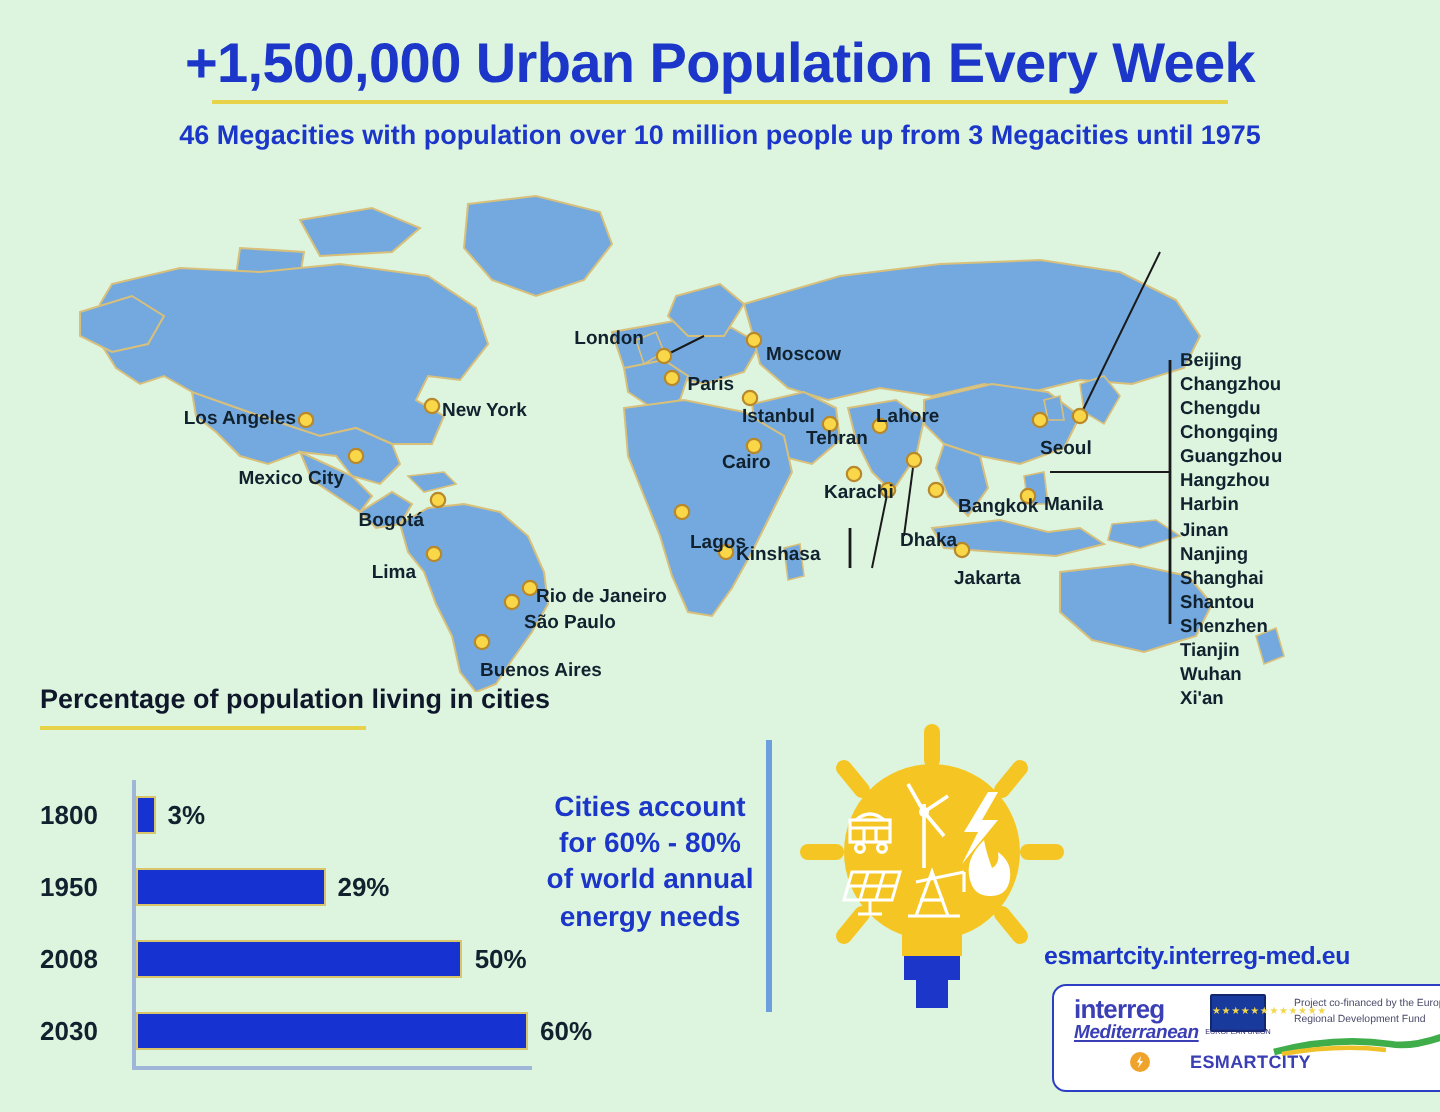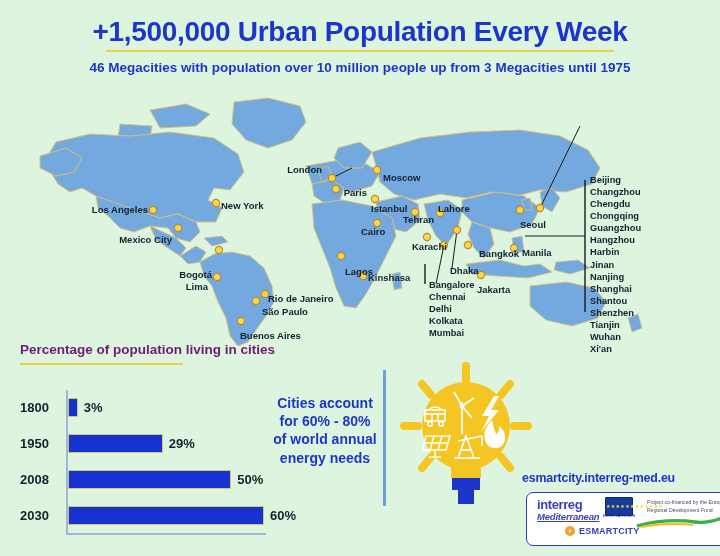--- a/index.html
+++ b/index.html
@@ -39,21 +39,21 @@
   .maplabel.r{transform:translateX(-100%);}
 
   .citylist{
     position:absolute;font-size:9.3px;font-weight:bold;color:#11222e;
     line-height:1.30;white-space:nowrap;
   }
 
   
   .chart{position:absolute;left:20px;top:342px;width:265px;height:200px;}
   .chart-title{
-    font-size:13.5px;font-weight:bold;color:#701a75;line-height:1.22;
+    font-size:13.5px;font-weight:bold;color:#0f172a;line-height:1.22;
   }
   .chart-rule{width:163px;height:2px;background:#e8d24a;margin-top:5px;}
   .axis{
     position:absolute;left:46px;top:48px;width:2px;height:145px;background:#9fb6d8;
   }
   .axis-base{
     position:absolute;left:46px;top:191px;width:200px;height:2px;background:#9fb6d8;
   }
   .bar-row{
     position:absolute;left:0;height:22px;display:flex;align-items:center;
@@ -110,21 +110,21 @@
   }
   .euflag-cap{
     position:absolute;left:75px;top:21px;font-size:3.6px;color:#2a2a77;width:34px;
     text-align:center;white-space:nowrap;
   }
   .fundtext{
     position:absolute;left:120px;top:6px;font-size:5.2px;color:#4a4a6a;
     line-height:1.45;width:84px;
   }
   .esmart-row{
-    position:absolute;left:38px;top:33px;display:flex;align-items:center;gap:4px;
+    position:absolute;left:38px;top:33px;display:flex;align-items:center;gap:20px;
   }
   .esmart-dot{
     width:10px;height:10px;border-radius:50%;background:#f0a32a;position:relative;
   }
   .esmart-dot:after{
     content:"";position:absolute;left:3px;top:2px;width:4px;height:6px;
     background:#ffffff;clip-path:polygon(60% 0,10% 55%,45% 55%,25% 100%,90% 42%,52% 42%);
   }
   .esmart-label{
     font-size:9px;font-weight:bold;color:#3a3fb5;letter-spacing:0.2px;
@@ -246,21 +246,21 @@
           <circle cx="540" cy="112" r="3.6" class="city-dot"></circle>
           <circle cx="481" cy="179" r="3.6" class="city-dot"></circle>
           <circle cx="444" cy="149" r="3.6" class="city-dot"></circle>
         </g>
     </svg>
 
     <div id="labels-layer">
         <div class="maplabel r" style="left: 148px; top: 108px;">Los Angeles</div>
         <div class="maplabel" style="left: 221px; top: 104px;">New York</div>
         <div class="maplabel r" style="left: 172px; top: 138px;">Mexico City</div>
-        <div class="maplabel r" style="left: 212px; top: 173px;">Bogotá</div>
+        <div class="maplabel r" style="left: 212px; top: 159px;">Bogotá</div>
         <div class="maplabel r" style="left: 208px; top: 185px;">Lima</div>
         <div class="maplabel" style="left: 268px; top: 197px;">Rio de Janeiro</div>
         <div class="maplabel" style="left: 262px; top: 210px;">São Paulo</div>
         <div class="maplabel" style="left: 240px; top: 234px;">Buenos Aires</div>
         <div class="maplabel r" style="left: 322px; top: 68px;">London</div>
         <div class="maplabel r" style="left: 330px; top: 91px; margin-left: 37px;">Paris</div>
         <div class="maplabel" style="left: 383px; top: 76px;">Moscow</div>
         <div class="maplabel" style="left: 371px; top: 107px;">Istanbul</div>
         <div class="maplabel" style="left: 403px; top: 118px;">Tehran</div>
         <div class="maplabel" style="left: 438px; top: 107px;">Lahore</div>
@@ -269,27 +269,20 @@
         <div class="maplabel" style="left: 345px; top: 170px;">Lagos</div>
         <div class="maplabel" style="left: 368px; top: 176px;">Kinshasa</div>
         <div class="maplabel" style="left: 450px; top: 169px;">Dhaka</div>
         <div class="maplabel" style="left: 479px; top: 152px;">Bangkok</div>
         <div class="maplabel" style="left: 522px; top: 151px;">Manila</div>
         <div class="maplabel" style="left: 520px; top: 123px;">Seoul</div>
         <div class="maplabel" style="left: 477px; top: 188px;">Jakarta</div>
       </div>
 
 
-    <div class="citylist" style="left:429px;top:183px;">
-      <div>Bangalore</div>
-      <div>Chennai</div>
-      <div>Delhi</div>
-      <div>Kolkata</div>
-      <div>Mumbai</div>
-    </div>
 
     <div class="citylist" style="left:590px;top:78px;">
       <div>Beijing</div>
       <div>Changzhou</div>
       <div>Chengdu</div>
       <div>Chongqing</div>
       <div>Guangzhou</div>
       <div>Hangzhou</div>
       <div>Harbin</div>
       <div>Jinan</div>

